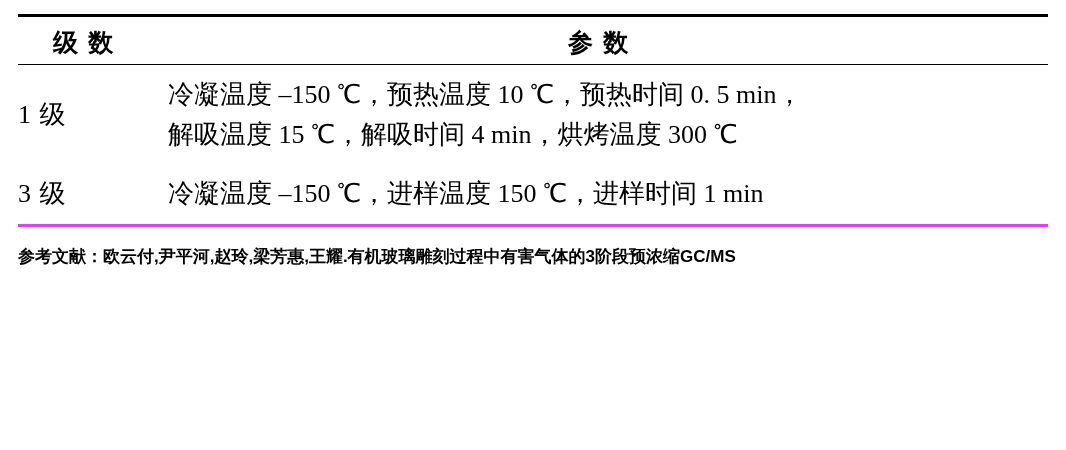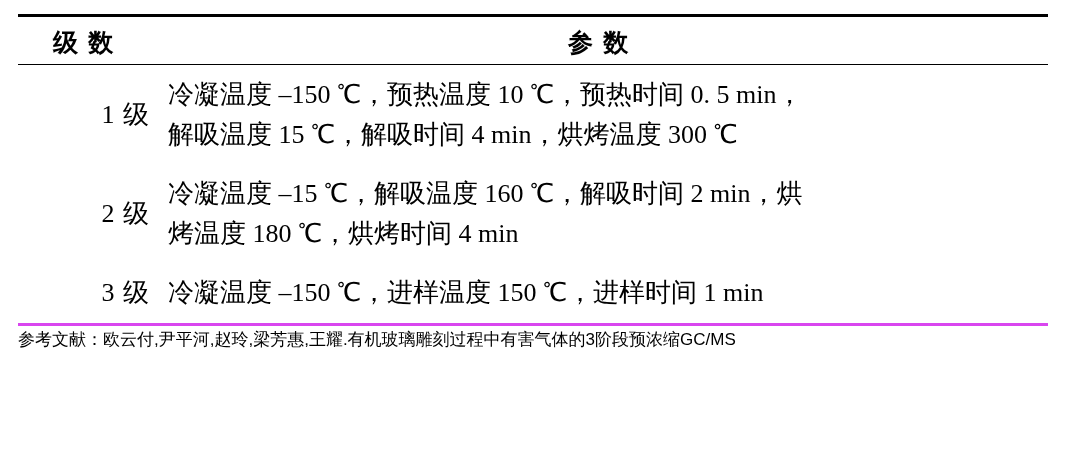--- a/index.html
+++ b/index.html
@@ -48,36 +48,37 @@
     text-align: center;
     letter-spacing: 2px;
   }
   tbody td {
     font-size: 26px;
     line-height: 1.52;
     padding: 10px 0 10px 0;
     vertical-align: middle;
   }
   td.level {
-    text-align: right;
+    text-align: left;
     white-space: nowrap;
     letter-spacing: 1px;
   }
   td.params {
     text-align: left;
     padding-left: 18px;
     padding-right: 6px;
   }
   td.params .line {
     display: block;
     white-space: nowrap;
   }
   .ref {
+    margin-top: 16px;
     font-family: "Liberation Sans", sans-serif;
-    font-weight: normal;
+    font-weight: bold;
     font-size: 17px;
     line-height: 1.62;
     color: #000;
     width: 1030px;
     word-break: break-all;
   }
 </style>
 </head>
 <body>
 
@@ -95,27 +96,20 @@
       </tr>
     </thead>
     <tbody>
       <tr class="rule-mid">
         <td class="level">1 级</td>
         <td class="params">
           <span class="line">冷凝温度 –150 ℃，预热温度 10 ℃，预热时间 0. 5 min，</span>
           <span class="line">解吸温度 15 ℃，解吸时间 4 min，烘烤温度 300 ℃</span>
         </td>
       </tr>
-      <tr>
-        <td class="level">2 级</td>
-        <td class="params">
-          <span class="line">冷凝温度 –15 ℃，解吸温度 160 ℃，解吸时间 2 min，烘</span>
-          <span class="line">烤温度 180 ℃，烘烤时间 4 min</span>
-        </td>
-      </tr>
       <tr class="rule-bottom">
         <td class="level">3 级</td>
         <td class="params">
           <span class="line">冷凝温度 –150 ℃，进样温度 150 ℃，进样时间 1 min</span>
         </td>
       </tr>
     </tbody>
   </table>
 
   <div class="ref">

